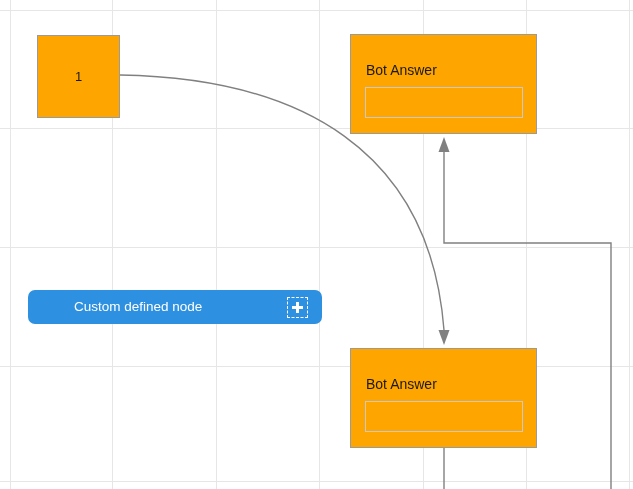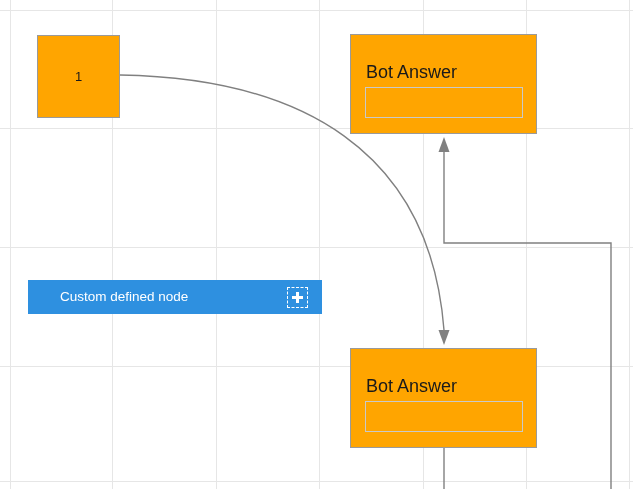--- a/index.html
+++ b/index.html
@@ -61,48 +61,49 @@
   }
   .node-square-label {
     font-size: 13px;
     color: #1a1a1a;
     line-height: 1;
   }
   .node-title {
     position: absolute;
     left: 15px;
     top: 28px;
-    font-size: 18px;
+    font-size: 14px;
     color: #1a1a1a;
     line-height: 1;
     white-space: nowrap;
   }
   .node-slot {
     position: absolute;
     left: 14px;
     top: 52px;
     width: 158px;
     height: 31px;
     box-sizing: border-box;
     border: 1px solid #c9c9c9;
     background: transparent;
   }
   
   .palette-bar {
     position: absolute;
     left: 28px;
-    top: 280px;
+    top: 290px;
     width: 294px;
     height: 34px;
     background: #2e90e0;
     display: flex;
     align-items: center;
     box-sizing: border-box;
-    padding: 0 14px 0 32px;
+    padding: 0 14px 0 46px;
     color: #ffffff;
+    border-radius: 7px;
   }
   .palette-label {
     font-size: 13.5px;
     color: #ffffff;
     flex: 1 1 auto;
     line-height: 1;
     white-space: nowrap;
   }
   .palette-add {
     width: 21px;

